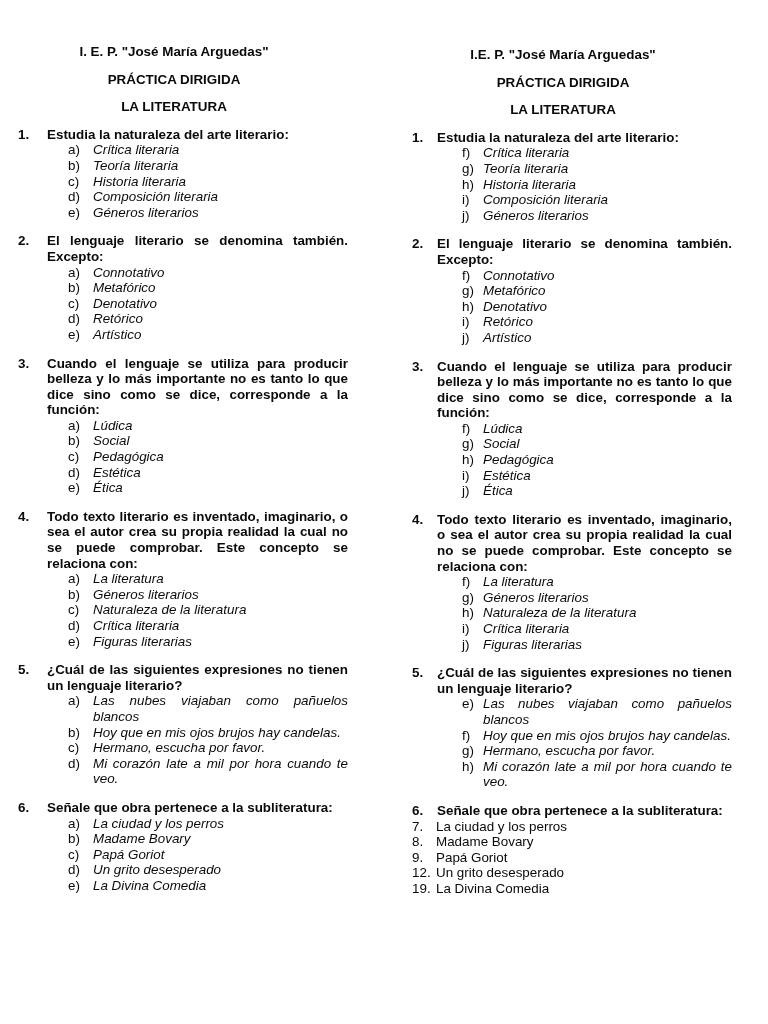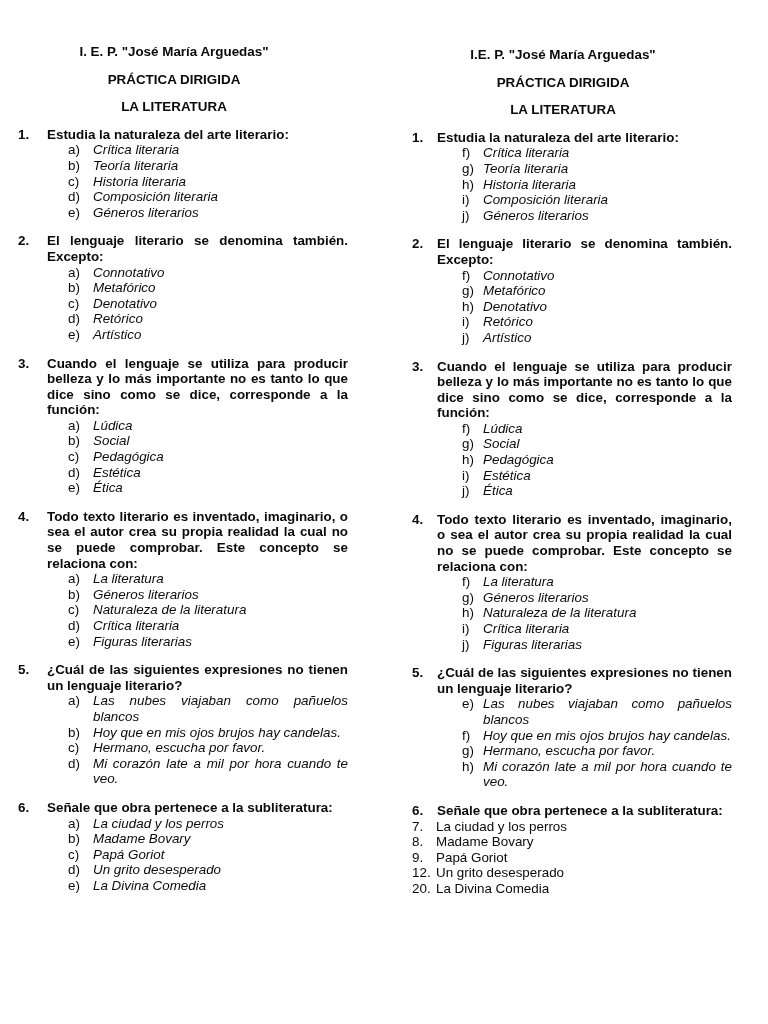--- a/index.html
+++ b/index.html
@@ -394,19 +394,19 @@
           </div>
           <div class="item">
             <div class="inum">9.</div>
             <div class="itext">Papá Goriot</div>
           </div>
           <div class="item">
             <div class="inum">12.</div>
             <div class="itext">Un grito desesperado</div>
           </div>
           <div class="item">
-            <div class="inum">20.</div>
+            <div class="inum">19.</div>
             <div class="itext">La Divina Comedia</div>
           </div>
         </div>
       </div>
     </div>
   </div>
 
 </body></html>

